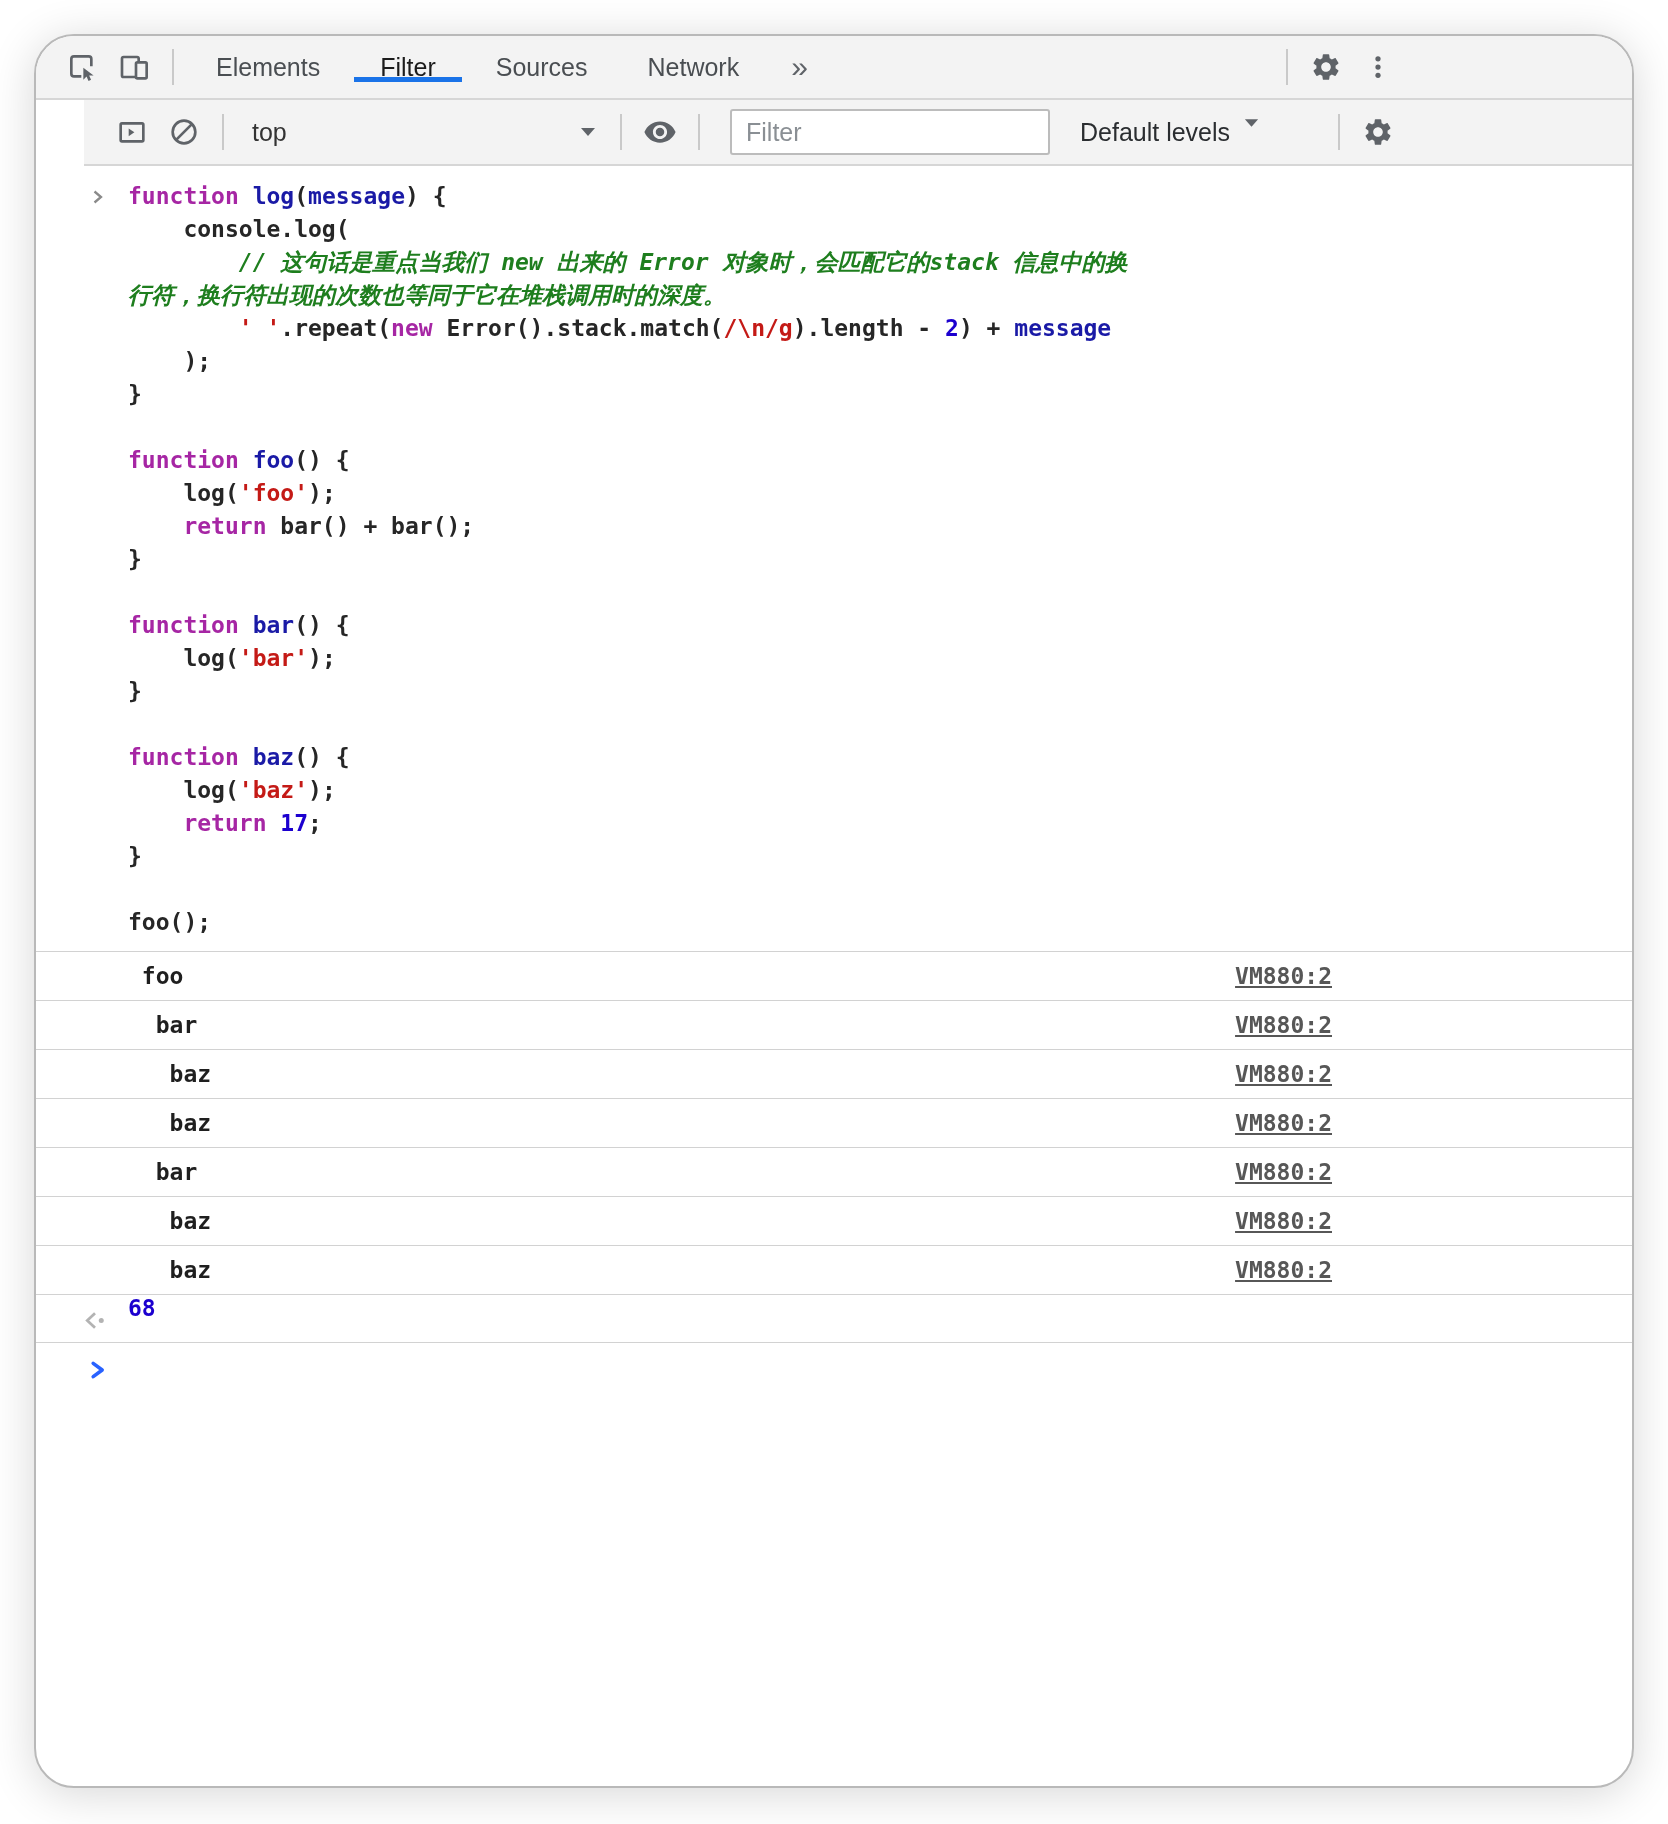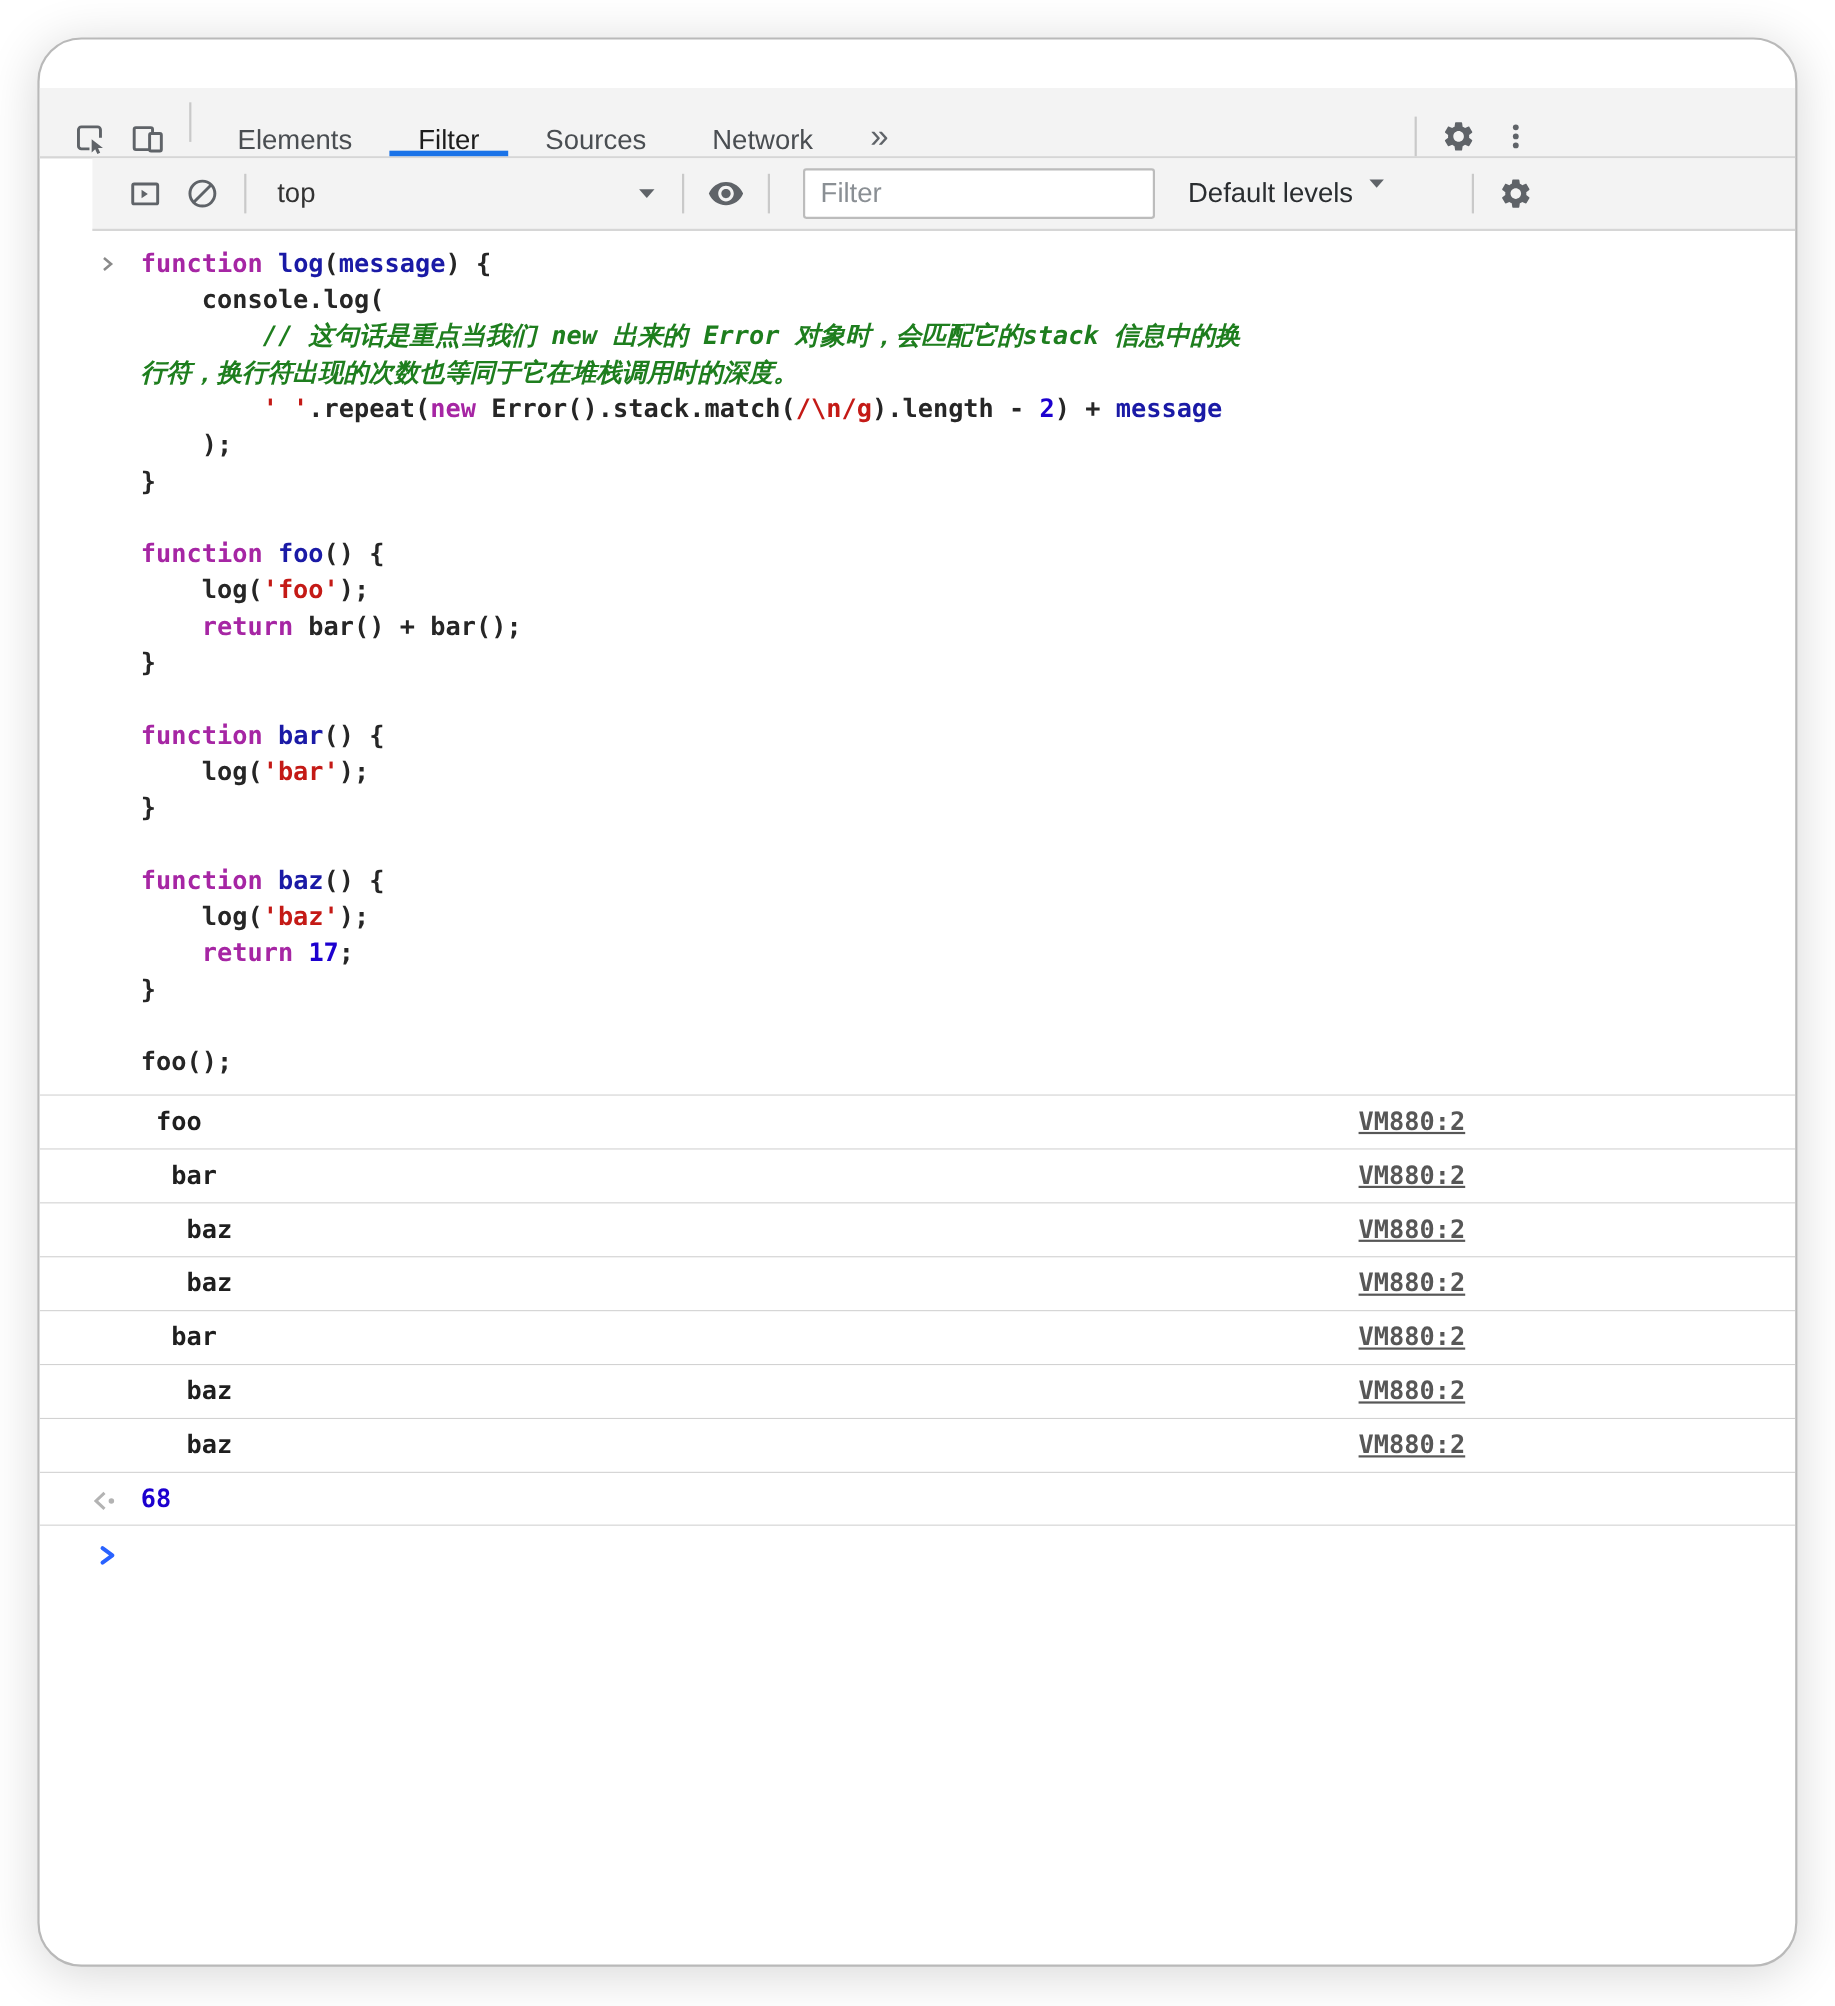--- a/index.html
+++ b/index.html
@@ -8,21 +8,21 @@
   :root {
     --c-accent:#1a73e8; --c-kw:#a626a4; --c-def:#1a1aa6; --c-num:#1c00cf;
     --c-str:#c41a16; --c-cm:#1e7e1e; --c-link:#575757; --c-prompt:#2962ff;
   }
   .window { position:absolute; left:34px; top:34px; width:1600px; height:1754px;
             background:#fff; border:2px solid #b9b9b9; border-radius:40px;
             box-shadow:0 6px 46px rgba(0,0,0,.16); overflow:hidden; }
 
   
   .tabbar { height:64px; background:#f3f3f3; border-bottom:2px solid #d6d6d6;
-            display:flex; align-items:flex-end; padding-left:20px;margin-top:44px; }
+            display:flex; align-items:center; padding-left:20px; }
   .icon-btn { width:52px; display:flex; align-items:center; justify-content:center;
               color:#5f6368; cursor:pointer; flex:none; }
   .vdiv { width:2px; height:36px; background:#c9c9c9; align-self:center; margin:0 12px; flex:none; }
   .tab-strip { display:flex; align-items:stretch; }
   .tab { display:flex; align-items:center; padding:0 30px; font-size:25px; color:#4a4e52;
          position:relative; cursor:pointer; }
   .tab.active { color:#1c1c1c; }
   .tab.active::after { content:""; position:absolute; left:4px; right:4px; bottom:0;
                        height:5px; background:var(--c-accent); }
   .more-tabs { display:flex; align-items:center; font-size:30px; color:#5f6368;
@@ -56,21 +56,21 @@
   .tk-rx  { color:var(--c-str); }
   .tk-cm  { color:var(--c-cm); font-style:italic; }
   .tk-pl  { color:#262626; }
 
   .log-row { position:relative; height:49px; border-top:1px solid #d2d2d2;
              display:flex; align-items:center; padding-left:92px;
              white-space:pre; color:#1f1f1f; }
   .log-source { position:absolute; right:300px; color:var(--c-link);
                 text-decoration:underline; cursor:pointer; }
   .result-row { position:relative; height:49px; border-top:1px solid #d2d2d2;
-                border-bottom:1px solid #d2d2d2; display:flex; align-items:center;
+                border-bottom:1px solid #d2d2d2; display:flex; align-items:flex-start;
                 padding-left:92px; }
   .result-value { color:var(--c-num); }
   .result-marker { position:absolute; left:44px; top:13px; }
   .prompt-row { position:relative; height:54px; cursor:text; }
   .prompt-chevron { position:absolute; left:50px; top:15px; color:var(--c-prompt); }
 </style>
 </head>
 <body>
 
 <div class="window">

